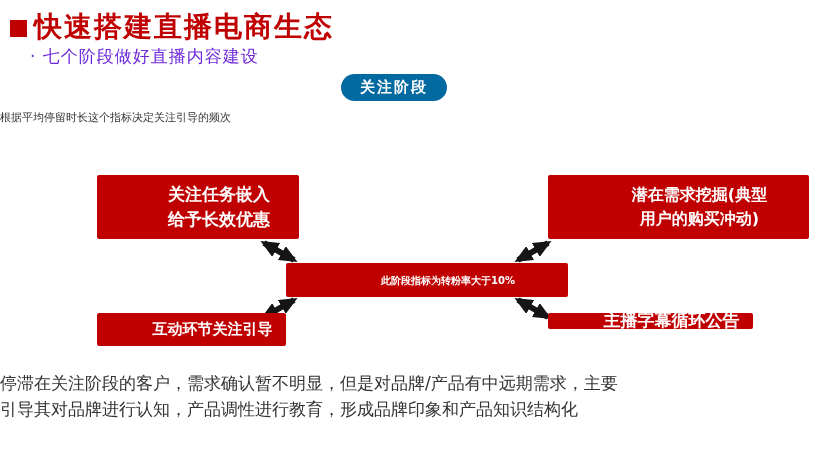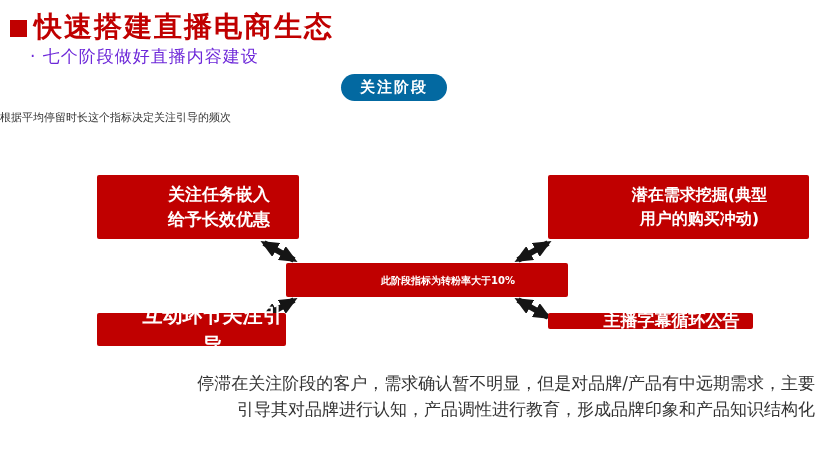--- a/index.html
+++ b/index.html
@@ -80,37 +80,37 @@
     justify-content: center;
     text-align: center;
     white-space: pre-line;
     border-radius: 2px;
     line-height: 1.5;
     padding-left: 42px;
   }
   .box-tl { left: 97px;  top: 175px; width: 160px; height: 64px; font-size: 17px; }
   .box-tr { left: 548px; top: 175px; width: 219px; height: 64px; font-size: 16px; }
   .box-center { left: 286px; top: 263px; width: 240px; height: 34px; font-size: 10px; }
-  .box-bl { left: 97px;  top: 313px; width: 147px; height: 33px; font-size: 20px; }
+  .box-bl { left: 97px;  top: 313px; width: 147px; height: 33px; font-size: 15px; }
   .box-br { left: 548px; top: 313px; width: 163px; height: 16px; font-size: 17px; }
 
   .arrows {
     position: absolute;
     inset: 0;
     width: 815px;
     height: 458px;
     pointer-events: none;
   }
 
   .footer {
     position: absolute;
     left: 0;
     top: 370px;
     width: 815px;
-    text-align: right;
+    text-align: left;
     color: #333333;
     font-size: 17px;
     line-height: 1.55;
     white-space: pre-line;
   }
 </style>
 </head>
 <body>
 
 <div class="slide">

